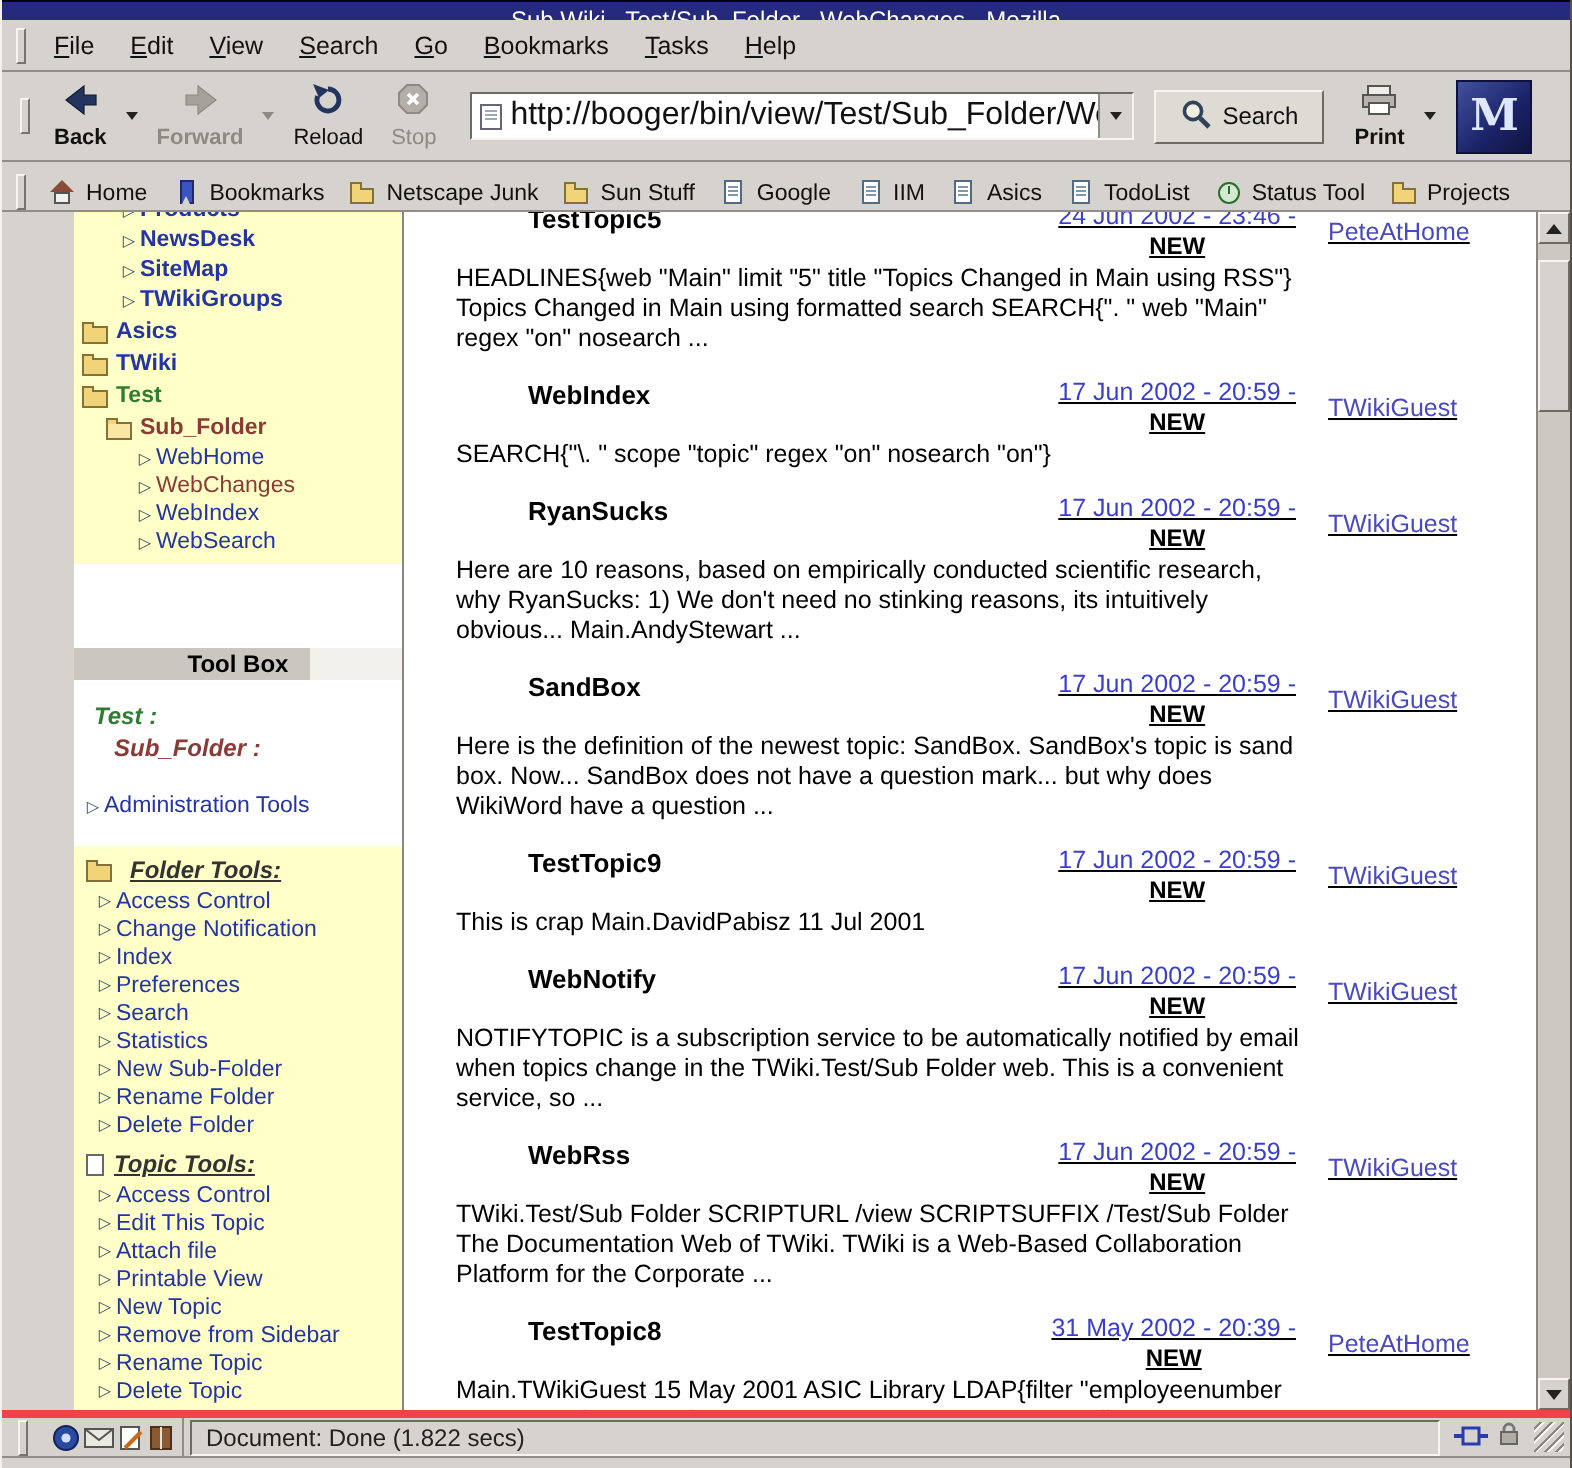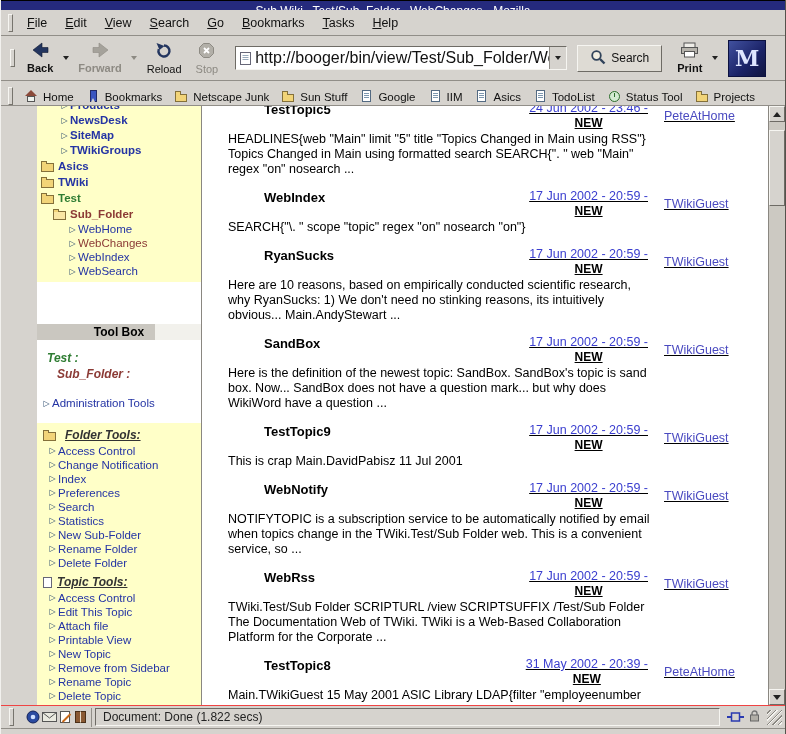--- a/index.html
+++ b/index.html
@@ -98,21 +98,21 @@
   .author-link { width:96px; margin-left:16px; color:#4a4ac0; font-size:12.5px; text-decoration:none; }
   .summary { max-width:428px; font-size:12.5px; line-height:15px; color:#000; margin-top:2px; }
   
   .scrollbar { width:17px; flex:none; display:flex; flex-direction:column; background:#ccc9c2; border-left:1px solid #8a8781; }
   .sb-btn { height:16px; flex:none; background:#d6d3ce; border:1px solid; border-color:#f6f5f1 #6e6b65 #6e6b65 #f6f5f1; display:flex; align-items:center; justify-content:center; }
   .arr-up { width:0; border-left:4px solid transparent; border-right:4px solid transparent; border-bottom:5px solid #222; }
   .arr-dn { width:0; border-left:4px solid transparent; border-right:4px solid transparent; border-top:5px solid #222; }
   .sb-track { flex:1; position:relative; }
   .sb-thumb { position:absolute; top:8px; left:0; right:0; height:76px; background:#d6d3ce; border:1px solid; border-color:#f6f5f1 #6e6b65 #6e6b65 #f6f5f1; }
   
-  .statusbar { height:23px; flex:none; display:flex; align-items:center; border-top:1px solid #ef4444; padding:0 3px; gap:3px; }
+  .statusbar { height:23px; flex:none; display:flex; align-items:center; border-top:4px solid #ef4444; padding:0 3px; gap:3px; }
   .comp-icons { display:flex; align-items:center; gap:2px; padding:0 4px; height:19px; border-right:1px solid #918e88; flex:none; }
   .comp-icons span { display:flex; }
   .status-field { flex:1; height:18px; border:1px solid; border-color:#6e6b65 #f6f5f1 #f6f5f1 #6e6b65; display:flex; align-items:center; padding-left:7px; font-size:12px; color:#222; }
   .right-icons { display:flex; align-items:center; gap:5px; padding:0 4px; flex:none; }
   .resize-grip { width:15px; height:15px; flex:none; background:repeating-linear-gradient(135deg,#d6d3ce 0 2px,#8a8781 2px 3px,#f6f5f1 3px 4px); }
   .bottom-edge { height:6px; flex:none; background:#d6d3ce; border-top:1px solid #918e88; }
 </style>
 </head>
 <body>
 

